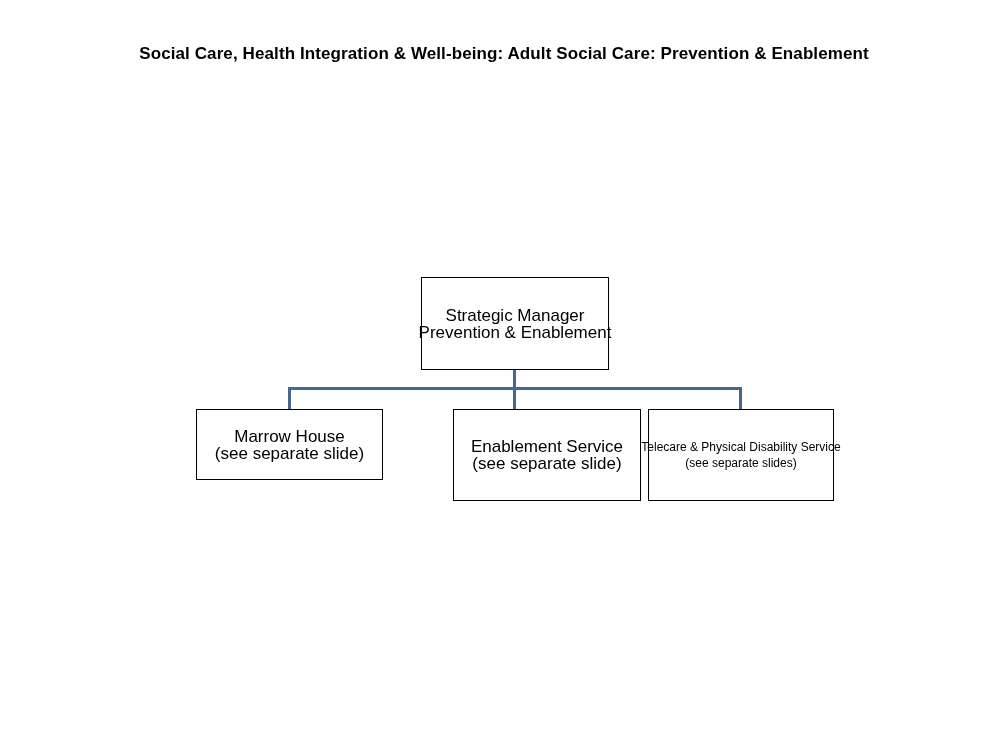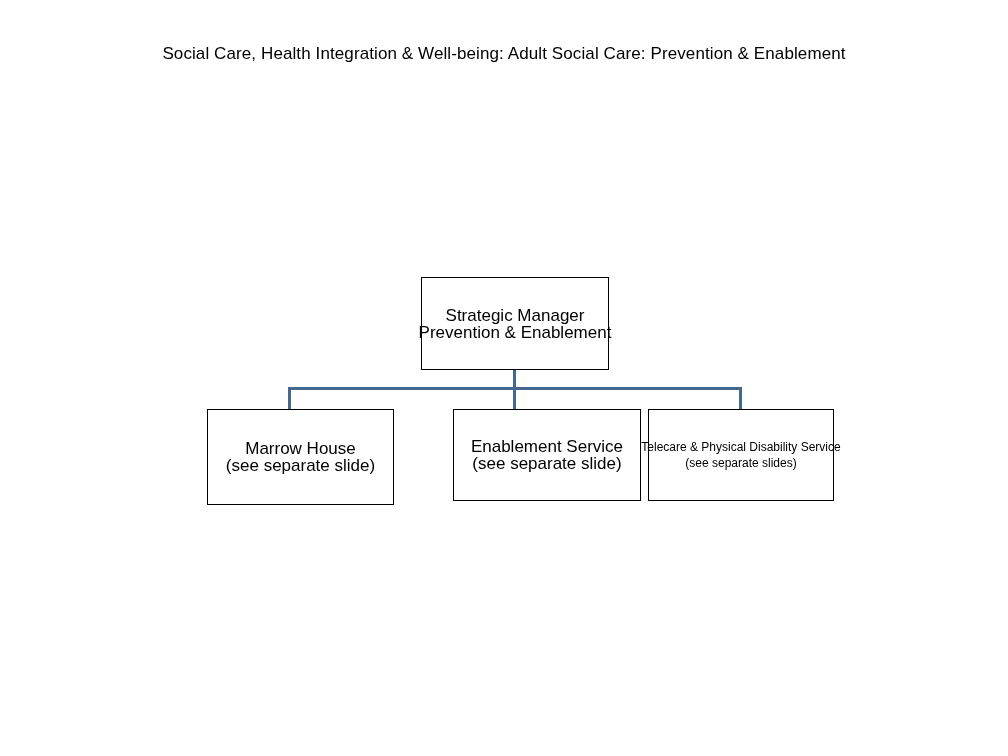--- a/index.html
+++ b/index.html
@@ -19,42 +19,42 @@
     color: var(--text);
     overflow: hidden;
   }
   .slide-title {
     position: absolute;
     top: 44px;
     left: 0;
     width: 100%;
     text-align: center;
     font-size: 17px;
-    font-weight: normal;
+    font-weight: bold;
     letter-spacing: 0.1px;
     color: var(--text);
   }
   .org-box {
     position: absolute;
     background: #ffffff;
     border: 1px solid var(--box-border);
     display: flex;
     flex-direction: column;
     align-items: center;
     justify-content: center;
     text-align: center;
   }
   .org-box .line1, .org-box .line2 {
     font-size: 17px;
     line-height: 17px;
     color: var(--text);
     white-space: nowrap;
   }
   .box-root  { left: 421px; top: 277px; width: 188px; height: 93px; }
-  .box-child-0 { left: 207px; top: 409px; width: 187px; height: 96px; }
+  .box-child-0 { left: 196px; top: 409px; width: 187px; height: 71px; }
   .box-child-1 { left: 421px; top: 409px; width: 188px; height: 92px; margin-left: 32px; }
   .box-child-2 { left: 648px; top: 409px; width: 186px; height: 92px; }
   .box-child-2 .line1, .box-child-2 .line2 { font-size: 12px; line-height: 16px; }
   .connector {
     position: absolute;
     background: var(--connector);
   }
   .conn-stub   { left: 513px; top: 370px; width: 3px; height: 19px; }
   .conn-hline  { left: 288px; top: 387px; width: 454px; height: 3px; }
   .conn-drop-left   { left: 288px; top: 387px; width: 3px; height: 22px; }

